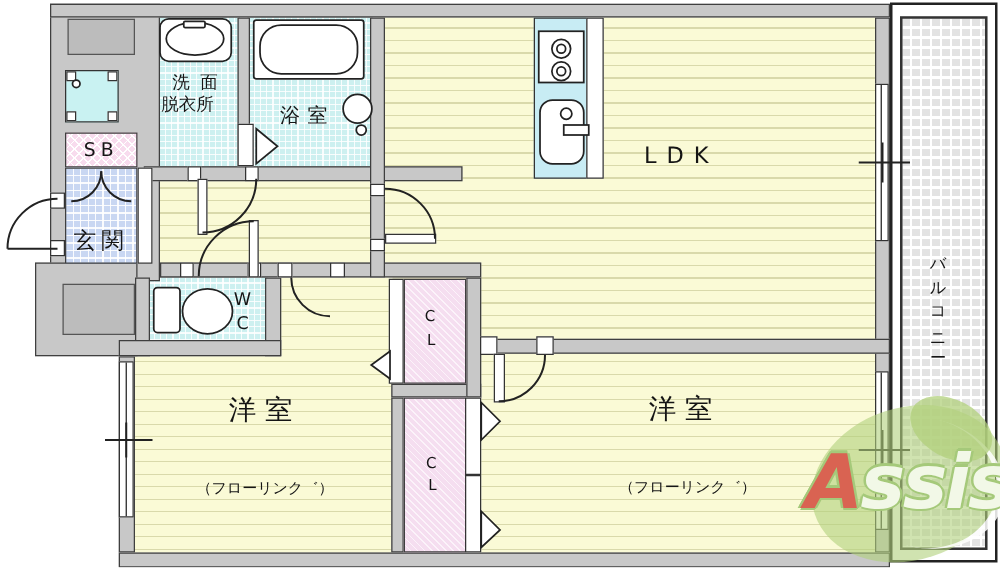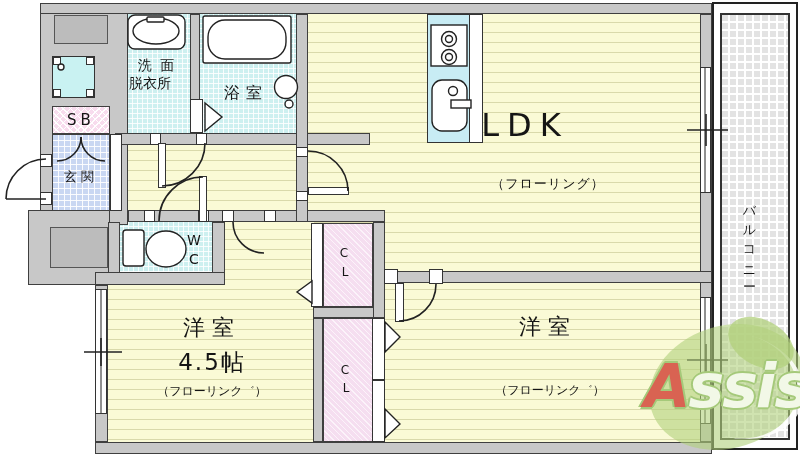--- a/index.html
+++ b/index.html
@@ -160,34 +160,32 @@
       <circle cx="449" cy="57" r="3.5"></circle>
 
       <rect x="432" y="80" width="35" height="51" rx="10"></rect>
       <circle cx="453" cy="91" r="4.5"></circle>
       <rect x="451" y="100" width="20" height="8"></rect>
 
       <circle cx="61" cy="67" r="3"></circle>
     </g>
   </svg>
 
-  <div class="lbl" style="left:525px;top:125px;font-size:32px;letter-spacing:8px">LDK</div>
-  <div class="lbl" style="left:548px;top:184px;font-size:13px;letter-spacing:1px">（フローリング）</div>
+  <div class="lbl" style="left:545px;top:125px;font-size:18px;letter-spacing:8px">LDK</div>
 
   <div class="lbl" style="left:212px;top:328px;font-size:22px;letter-spacing:7px">洋室</div>
-  <div class="lbl" style="left:212px;top:362px;font-size:23px;letter-spacing:2px">4.5帖</div>
   <div class="lbl" style="left:212px;top:391px;font-size:12px">（フローリンク゛）</div>
 
   <div class="lbl" style="left:548px;top:327px;font-size:22px;letter-spacing:7px">洋室</div>
   <div class="lbl" style="left:550px;top:390px;font-size:12px">（フローリンク゛）</div>
 
   <div class="lbl" style="left:246px;top:93px;font-size:16px;letter-spacing:6px">浴室</div>
   <div class="lbl" style="left:157px;top:66px;font-size:14px;letter-spacing:2px">洗 面</div>
   <div class="lbl" style="left:150px;top:84px;font-size:14px">脱衣所</div>
-  <div class="lbl" style="left:81px;top:177px;font-size:13px;letter-spacing:4px">玄関</div>
+  <div class="lbl" style="left:81px;top:192px;font-size:18px;letter-spacing:4px">玄関</div>
   <div class="lbl" style="left:81px;top:120px;font-size:15px;letter-spacing:4px">SB</div>
   <div class="lbl" style="left:194px;top:240px;font-size:14px">W</div>
   <div class="lbl" style="left:194px;top:259px;font-size:14px">C</div>
   <div class="lbl" style="left:344px;top:253px;font-size:12px">C</div>
   <div class="lbl" style="left:345px;top:272px;font-size:12px">L</div>
   <div class="lbl" style="left:345px;top:370px;font-size:12px">C</div>
   <div class="lbl" style="left:346px;top:388px;font-size:12px">L</div>
 
   <div class="abs vtext" style="left:740px;top:196px;font-size:13px;color:#151515;z-index:45">バルコニー</div>
 

